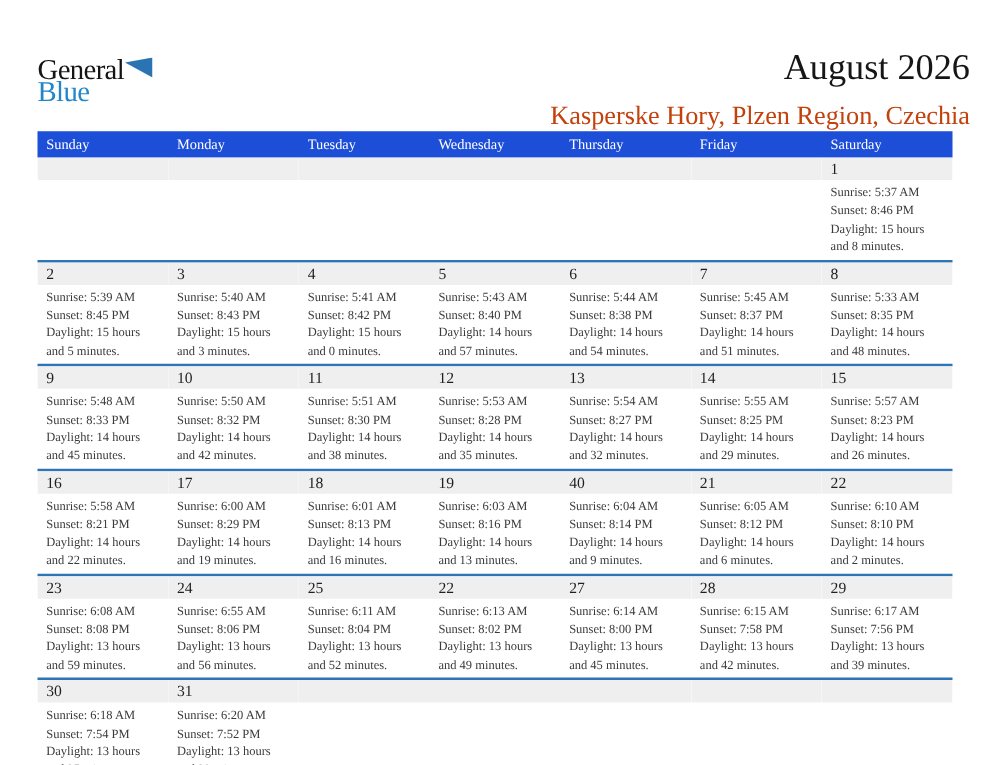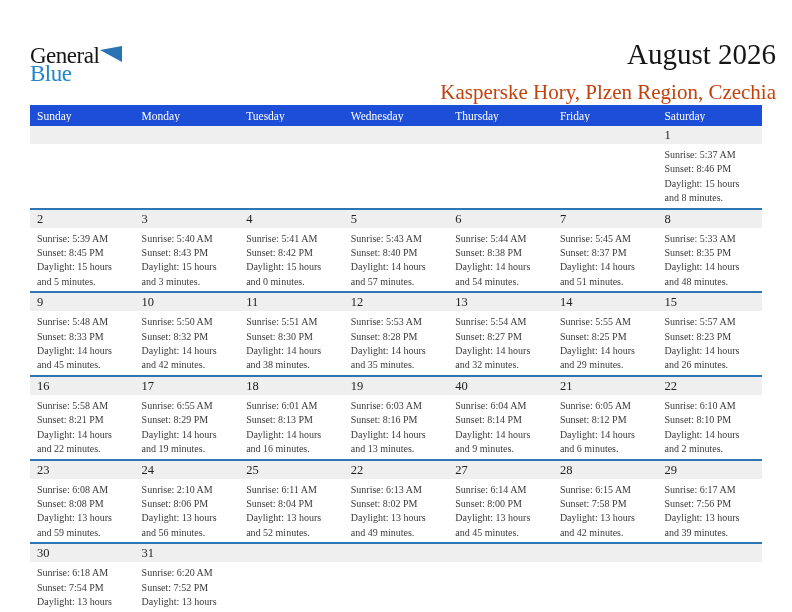--- a/index.html
+++ b/index.html
@@ -268,21 +268,21 @@
     <div class="day-info">
       <div class="info-line">Sunrise: 5:58 AM</div>
       <div class="info-line">Sunset: 8:21 PM</div>
       <div class="info-line">Daylight: 14 hours</div>
       <div class="info-line">and 22 minutes.</div>
     </div>
   </div>
           <div class="cell">
     <div class="day-num">17</div>
     <div class="day-info">
-      <div class="info-line">Sunrise: 6:55 AM</div>
+      <div class="info-line">Sunrise: 6:00 AM</div>
       <div class="info-line">Sunset: 8:29 PM</div>
       <div class="info-line">Daylight: 14 hours</div>
       <div class="info-line">and 19 minutes.</div>
     </div>
   </div>
           <div class="cell">
     <div class="day-num">18</div>
     <div class="day-info">
       <div class="info-line">Sunrise: 6:01 AM</div>
       <div class="info-line">Sunset: 8:13 PM</div>
@@ -333,21 +333,21 @@
     <div class="day-info">
       <div class="info-line">Sunrise: 6:08 AM</div>
       <div class="info-line">Sunset: 8:08 PM</div>
       <div class="info-line">Daylight: 13 hours</div>
       <div class="info-line">and 59 minutes.</div>
     </div>
   </div>
           <div class="cell">
     <div class="day-num">24</div>
     <div class="day-info">
-      <div class="info-line">Sunrise: 2:10 AM</div>
+      <div class="info-line">Sunrise: 6:55 AM</div>
       <div class="info-line">Sunset: 8:06 PM</div>
       <div class="info-line">Daylight: 13 hours</div>
       <div class="info-line">and 56 minutes.</div>
     </div>
   </div>
           <div class="cell">
     <div class="day-num">25</div>
     <div class="day-info">
       <div class="info-line">Sunrise: 6:11 AM</div>
       <div class="info-line">Sunset: 8:04 PM</div>

